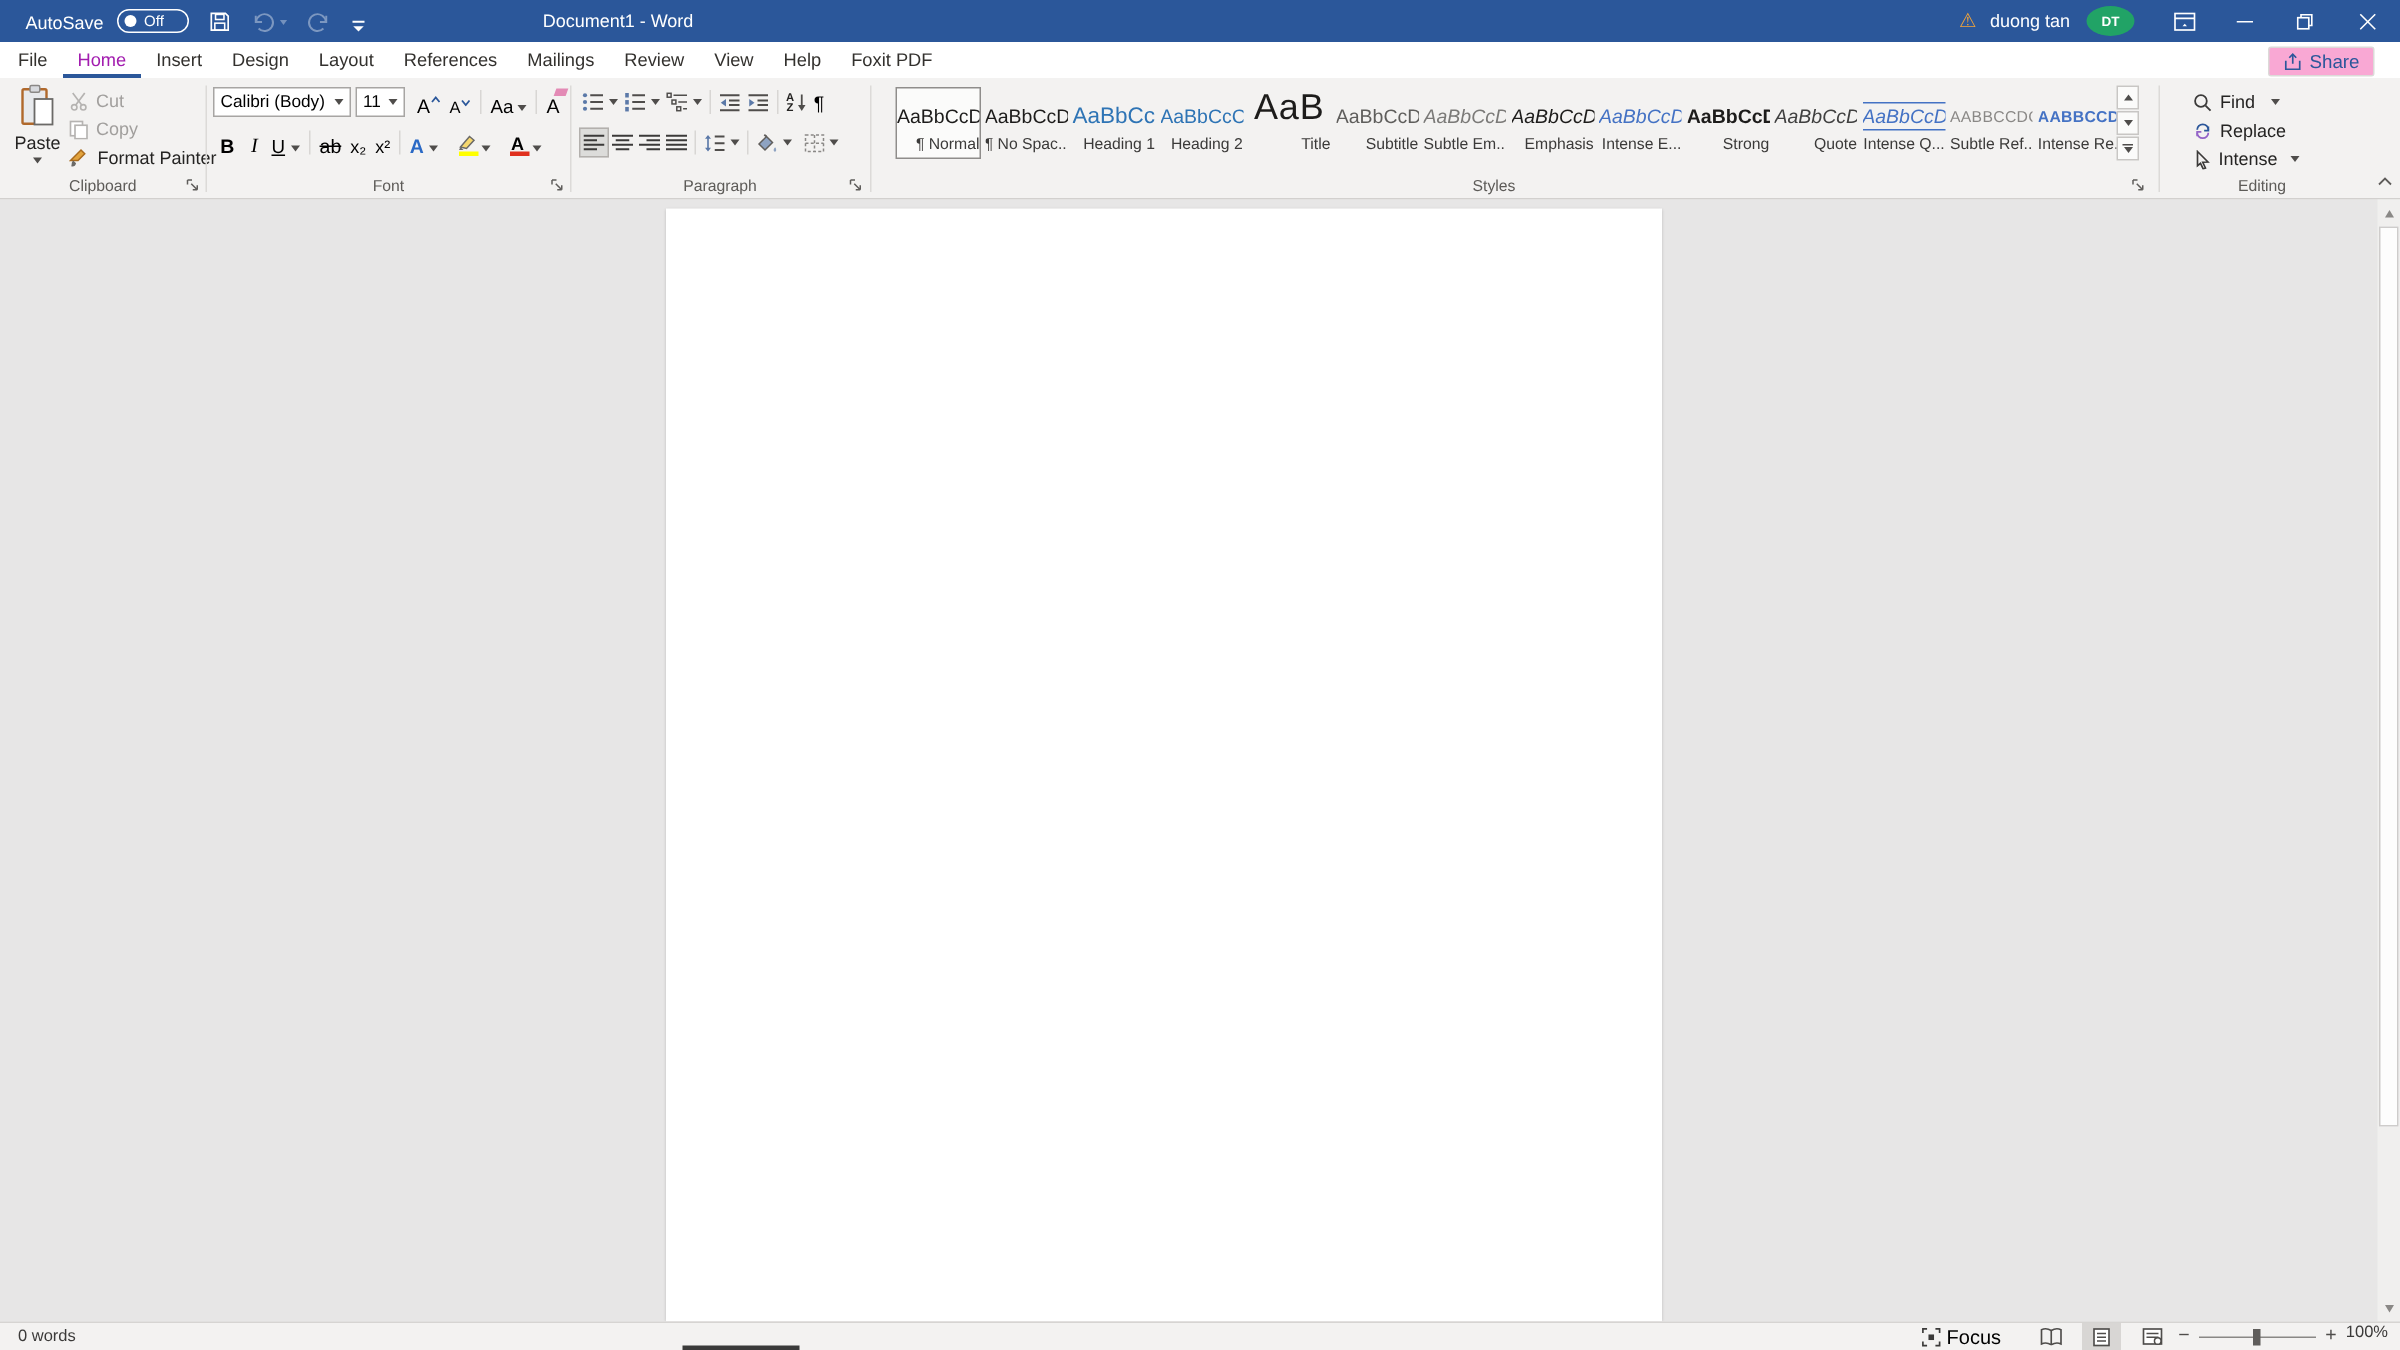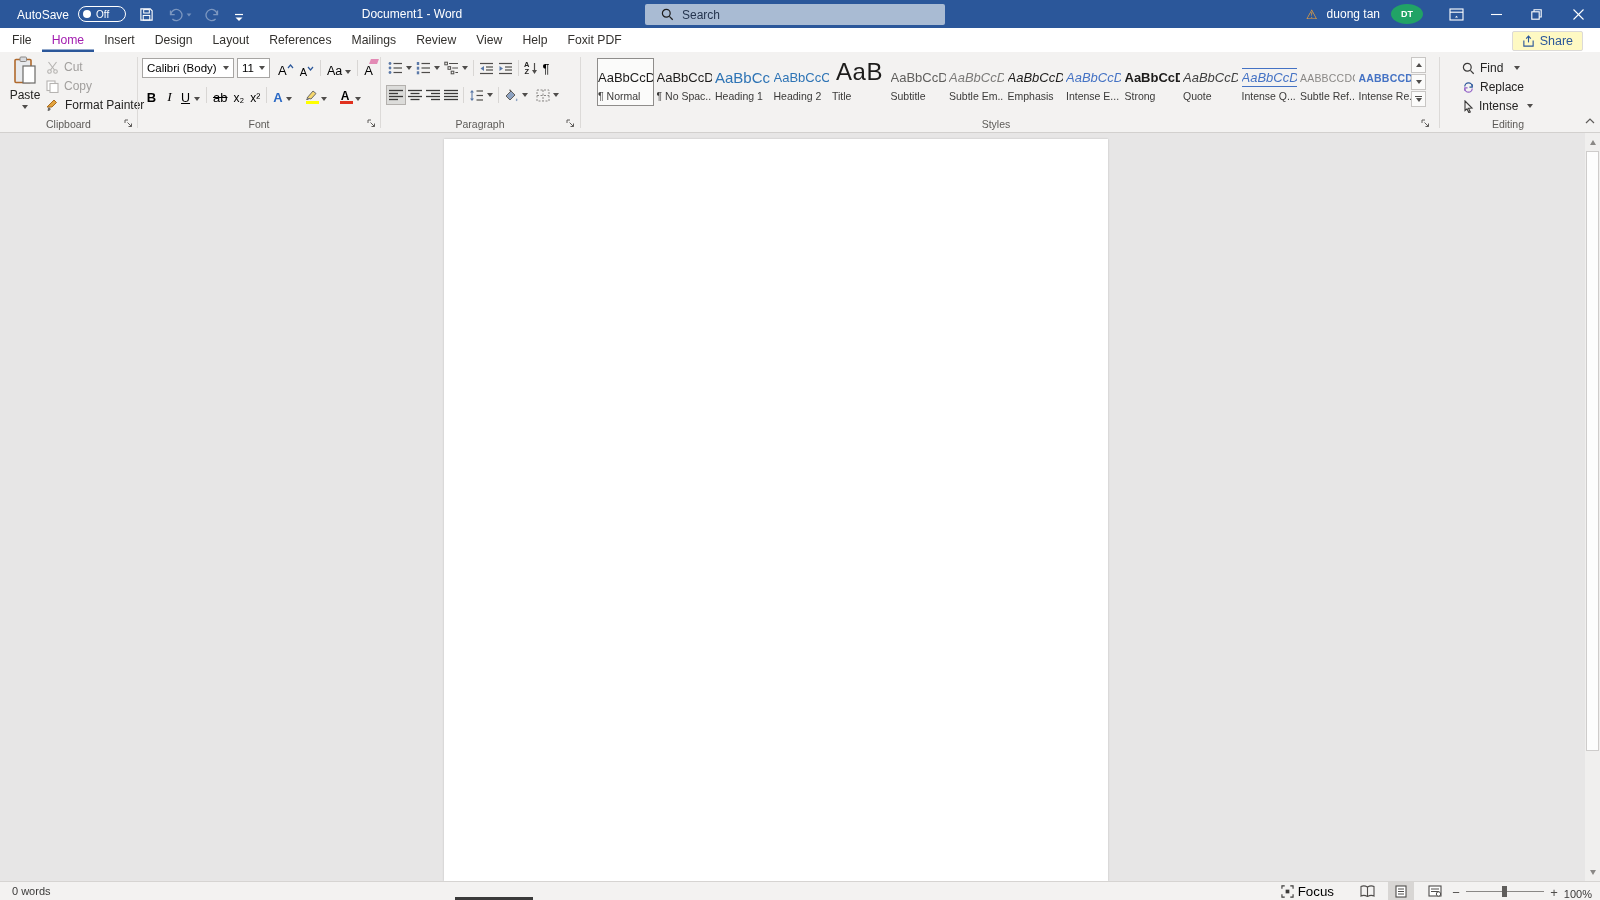--- a/index.html
+++ b/index.html
@@ -27,21 +27,21 @@
   .warn{font-size:13px;color:#f2a43a;margin-right:9px}
   .user-name{font-size:12px;margin-right:11px}
   .avatar{width:32px;height:20px;border-radius:50%;background:#21a366;color:#fff;font-size:9px;font-weight:bold;display:flex;align-items:center;justify-content:center;margin-right:13px}
   .winbtn{width:40px;height:28px;display:flex;align-items:center;justify-content:center}
 
   
   .tabrow{position:absolute;top:28px;left:0;width:1600px;height:24px;background:#fff}
   .tabs{display:flex;height:24px;padding-left:2px}
   .tab{padding:0 10px;height:24px;font-size:12.2px;color:#33312e;display:flex;align-items:center}
   .tab.active{box-shadow:inset 0 -2.6px 0 #2b579a;color:#a21caf}
-  .share-btn{position:absolute;right:17px;top:3px;height:20px;display:flex;align-items:center;gap:5px;padding:0 9px;background:#fef9c3;border:1px solid #dcdad8;border-radius:2px;color:#2b579a;font-size:12.5px}
+  .share-btn{position:absolute;right:17px;top:3px;height:20px;display:flex;align-items:center;gap:5px;padding:0 9px;background:#f9a8d4;border:1px solid #dcdad8;border-radius:2px;color:#2b579a;font-size:12.5px}
 
   
   .ribbon{position:absolute;top:52px;left:0;width:1600px;height:81px;background:#f3f2f1;border-bottom:1px solid #d2d0ce}
   .grp{position:absolute;top:0;height:81px}
   .grp-label{position:absolute;bottom:3px;left:0;right:0;text-align:center;font-size:10.5px;color:#5d5b58;white-space:nowrap}
   .launcher{position:absolute;bottom:4px;right:3px;width:12px;height:12px;display:flex;align-items:center;justify-content:center}
   .vdiv{position:absolute;top:5px;height:71px;width:1px;background:#dcdad8}
   .rlabel{font-size:12px;color:#252423;white-space:nowrap}
   .grayed{color:#a19f9d}
   .chv{display:inline-block;width:0;height:0;border-left:3.5px solid transparent;border-right:3.5px solid transparent;border-top:4px solid #4f4d4b}
@@ -66,21 +66,21 @@
 
   
   .pbtn{display:flex;align-items:center;justify-content:center;height:20px;padding:0 2px}
   .pbtn.selected{background:#dcdcda;border:1px solid #b3b0ad}
 
   
   .style-cards{position:absolute;left:16px;top:6px;display:flex;gap:1.5px}
   .style-card{width:57px;height:48px;border:1px solid transparent;position:relative;overflow:hidden}
   .style-card.active{background:#fbfbfa;border:1px solid #8f8d8b}
   .s-sample{position:absolute;top:8px;left:0;right:0;text-align:center;font-size:13px;color:#1d1c1b;white-space:nowrap;line-height:22px}
-  .s-label{position:absolute;bottom:3px;left:0;right:0;text-align:left;font-size:10.5px;color:#3b3a39;white-space:nowrap}
+  .s-label{position:absolute;bottom:3px;left:0;right:0;text-align:right;font-size:10.5px;color:#3b3a39;white-space:nowrap}
   .s-h1 .s-sample{color:#2e74b5;font-size:15px}
   .s-h2 .s-sample{color:#2e74b5}
   .s-title .s-sample{font-size:24px;top:2px;letter-spacing:.5px}
   .s-subtitle .s-sample{color:#5f5e5c}
   .s-subtle-em .s-sample{font-style:italic;color:#7b7a78}
   .s-emphasis .s-sample{font-style:italic}
   .s-intense-e .s-sample{font-style:italic;color:#4472c4}
   .s-strong .s-sample{font-weight:bold}
   .s-quote .s-sample{font-style:italic;color:#404040}
   .s-intense-q .s-sample span{font-style:italic;color:#4472c4;border-top:1px solid #4472c4;border-bottom:1px solid #4472c4;padding:1px 0}
@@ -102,21 +102,21 @@
   .vscroll{position:absolute;right:0;top:0;width:15px;height:748px;background:#f0efee}
   .vs-btn{position:absolute;left:0;width:15px;height:16px;display:flex;align-items:center;justify-content:center}
   .vs-up{top:1px}.vs-down{bottom:1px}
   .tri-up{width:0;height:0;border-left:3.5px solid transparent;border-right:3.5px solid transparent;border-bottom:5px solid #8a8886}
   .tri-down{width:0;height:0;border-left:3.5px solid transparent;border-right:3.5px solid transparent;border-top:5px solid #8a8886}
   .vs-thumb{position:absolute;left:1px;top:18px;width:13px;height:600px;background:#fdfdfd;border:1px solid #cecccb}
 
   
   .statusbar{position:absolute;top:881px;left:0;width:1600px;height:19px;background:#f3f2f1;border-top:1px solid #d6d4d2;display:flex;align-items:center;font-size:11px;color:#3b3a39}
   .sb-left{padding-left:12px}
-  .sb-right{position:absolute;right:0;top:0;height:18px;display:flex;align-items:flex-end}
+  .sb-right{position:absolute;right:0;top:0;height:18px;display:flex;align-items:flex-start}
   .sb-item{display:flex;align-items:center;gap:4px;padding:0 8px;height:18px}
   .view-ic{width:26px;height:18px;display:flex;align-items:center;justify-content:center}
   .view-ic.selected{background:#d8d6d4}
   .zoom-minus,.zoom-plus{width:16px;text-align:center;font-size:13px;color:#4f4d4b}
   .zoom-track{position:relative;width:78px;height:18px;margin:0 2px}
   .zoom-line{position:absolute;top:9px;left:0;width:78px;height:1px;background:#8a8886}
   .zoom-thumb{position:absolute;left:36px;top:4px;width:5px;height:11px;background:#5f5d5b}
   .zoom-label{width:38px;text-align:right;padding-right:8px}
   .bottom-dark{position:absolute;left:455px;top:897px;width:78px;height:3px;background:#3a3a3a}
 </style>
@@ -163,29 +163,20 @@
           <svg width="10" height="9" viewBox="0 0 10 9">
               <line x1="1" y1="1.5" x2="9" y2="1.5" stroke="#fff" stroke-width="1.2"></line>
               <path d="M1.5 4.5 5 8 8.5 4.5z" fill="#fff"></path>
             </svg>
         </span>
       </span>
     </div>
 
     <div class="tb-title">Document1  -  Word</div>
 
-    <div class="searchbox">
-      <span class="search-glyph">
-        <svg width="13" height="13" viewBox="0 0 14 14">
-            <circle cx="5.7" cy="5.7" r="4.2" fill="none" stroke="#1d1d1d" stroke-width="1.3"></circle>
-            <line x1="9" y1="9" x2="12.6" y2="12.6" stroke="#1d1d1d" stroke-width="1.3"></line>
-          </svg>
-      </span>
-      <input type="text" placeholder="Search" style="">
-    </div>
 
     <div class="tb-right">
       <span class="warn">⚠</span>
       <span class="user-name">duong tan</span>
       <span class="avatar">DT</span>
       <span class="winbtn">
         <span>
           <svg width="15" height="13" viewBox="0 0 15 13">
               <rect x="1" y="1" width="13" height="11" fill="none" stroke="#fff" stroke-width="1.1"></rect>
               <line x1="1" y1="4.2" x2="14" y2="4.2" stroke="#fff" stroke-width="1.1"></line>

